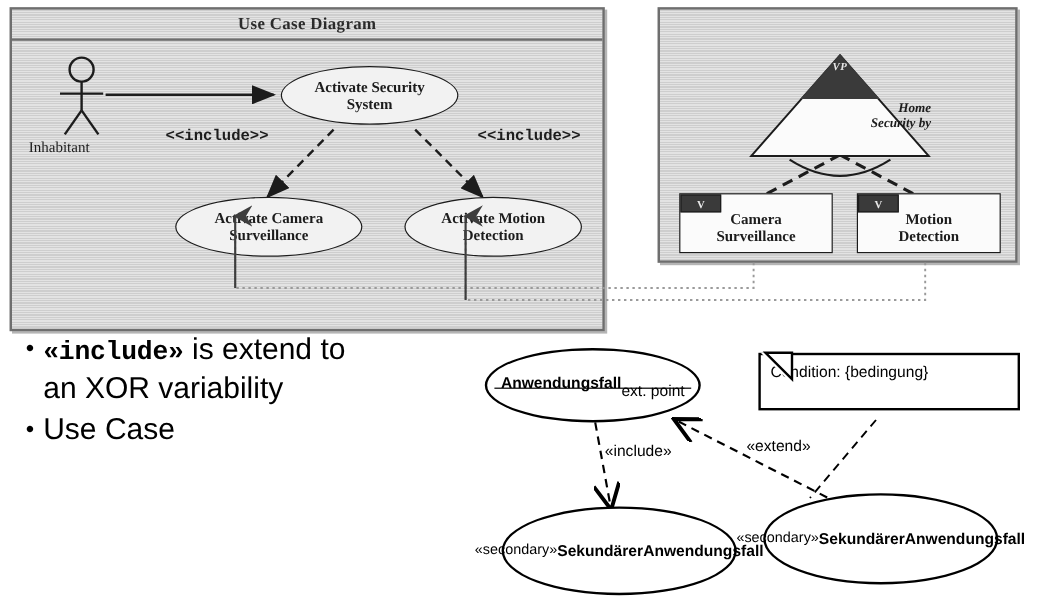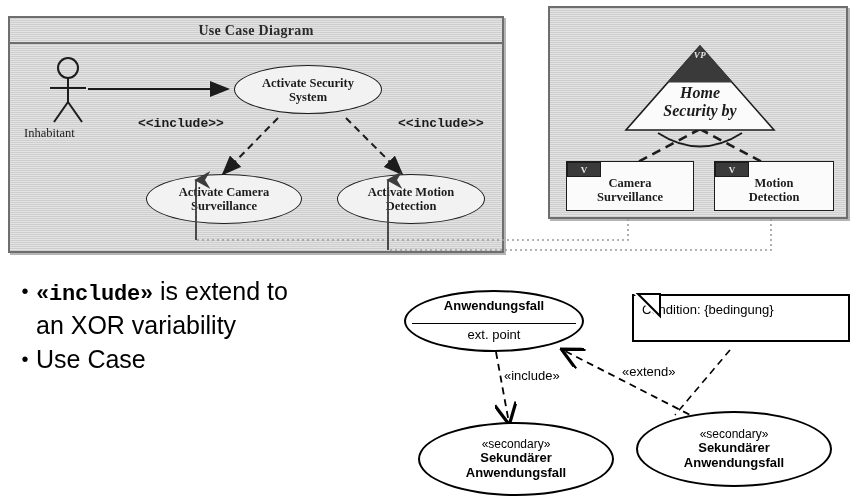--- a/index.html
+++ b/index.html
@@ -27,21 +27,21 @@
     height:26px;line-height:25px;
     border-bottom:2px solid #6e6e6e;
     box-sizing:border-box;
     text-align:center;
     font-family:"Liberation Serif", serif;
     font-size:14px;font-weight:600;color:#2b2b2b;
     letter-spacing:.3px;
   }
   .panel-body{position:absolute;left:0;top:26px;right:0;bottom:0;}
 
-  #ucd{left:8px;top:16px;width:496px;height:237px;}
+  #ucd{left:8px;top:6px;width:496px;height:270px;}
   #vd{left:548px;top:6px;width:300px;height:213px;}
 
   
   .abs{position:absolute;}
 
   
   .uc-ellipse{
     position:absolute;
     border:1.6px solid #1c1c1c;
     border-radius:50%;
@@ -63,23 +63,23 @@
   .stereo-serif{
     position:absolute;
     font-family:Liberation Mono, monospace;
     font-size:13px;font-weight:600;color:#1c1c1c;white-space:nowrap;
   }
 
   
   .vp-wrap{position:absolute;}
   .vp-text{
     position:absolute;left:0;right:0;top:26px;
-    text-align:center;
-    font-family:"Liberation Serif", serif;
-    font-size:16px;font-weight:600;color:#1c1c1c;line-height:1.15;
+    text-align:right;
+    font-family:"Liberation Serif", serif;
+    font-size:11px;font-weight:600;color:#1c1c1c;line-height:1.15;
     pointer-events:none;
   }
   .vp-tag{
     position:absolute;left:50%;top:6px;transform:translateX(-50%);
     font-family:"Liberation Serif", serif;
     font-size:9px;font-weight:600;color:#e6e6e6;letter-spacing:.5px;
     pointer-events:none;
   }
   .v-box{
     position:absolute;
@@ -115,21 +115,21 @@
     font-weight:bold;font-size:22px;letter-spacing:-0.2px;
   }
 
   
   .uc2-ellipse{
     position:absolute;
     border:2px solid #000;
     border-radius:50%;
     background:#fff;
     box-sizing:border-box;
-    display:flex;flex-direction:column;align-items:center;justify-content:center;
+    display:flex;flex-direction:row;align-items:center;justify-content:center;
     text-align:left;
     font-family:"Liberation Sans", sans-serif;
     font-size:13px;color:#000;line-height:1.12;
   }
   .t-bold{font-weight:bold;}
   .t-small{font-size:12px;font-weight:normal;}
   .note-box{
     position:absolute;
     border:2px solid #000;background:#fff;
     box-sizing:border-box;

